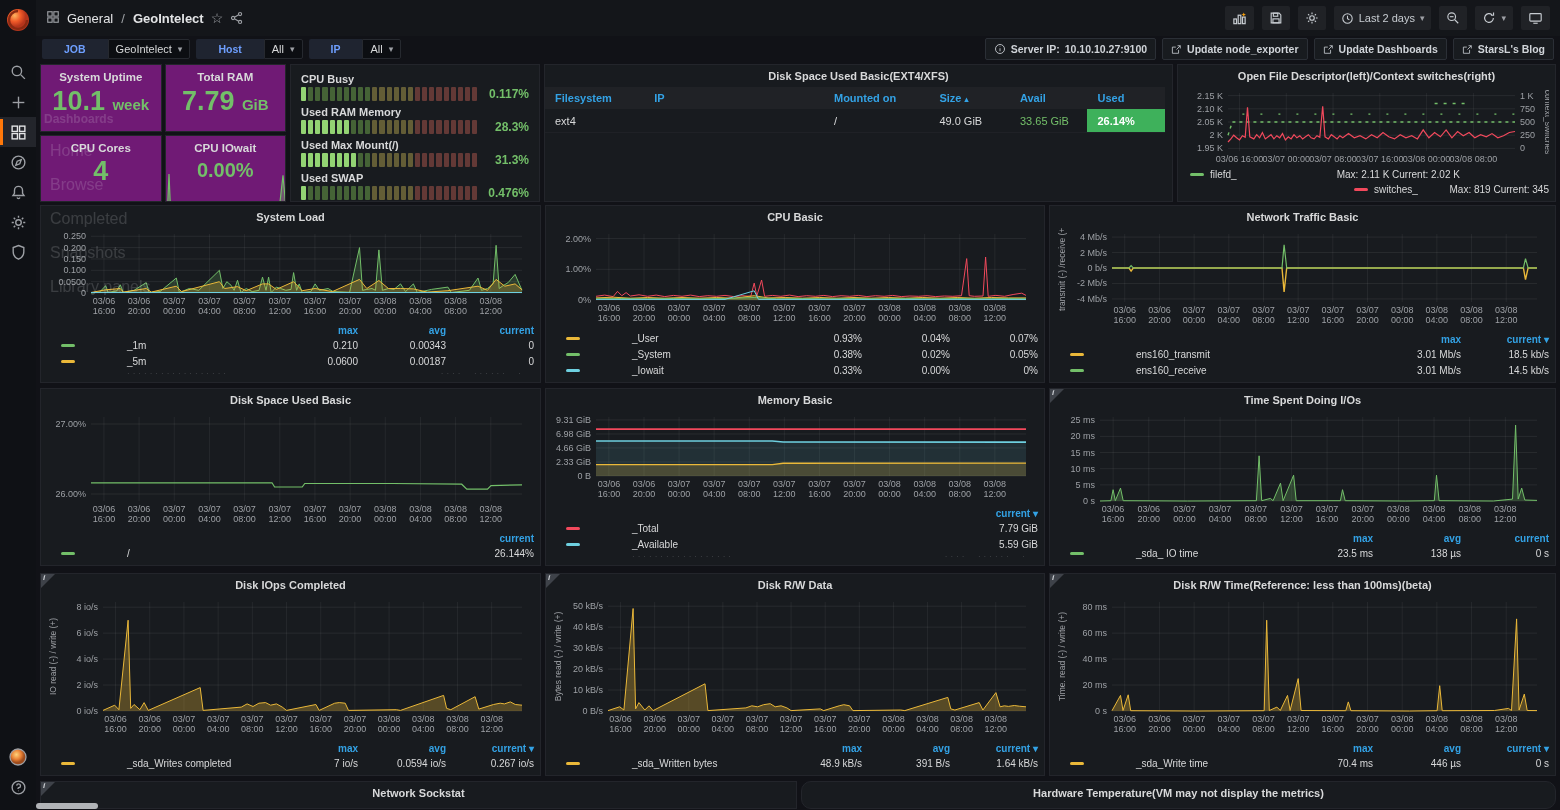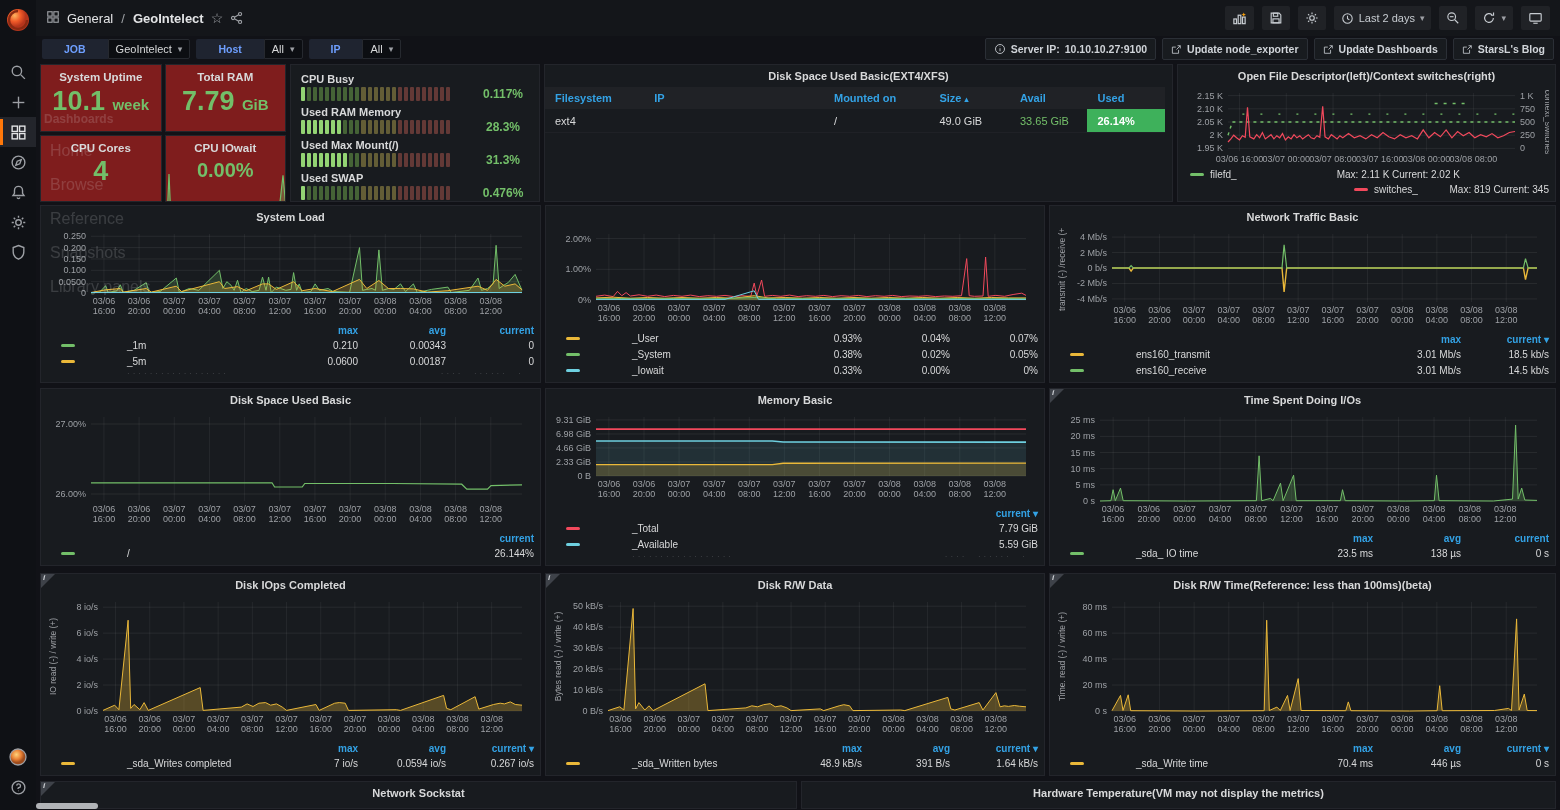--- a/index.html
+++ b/index.html
@@ -68,35 +68,35 @@
   .lg-partial{height:9px;overflow:hidden;opacity:.3;display:flex;}
   .lg-partial .dots{margin-left:80px;letter-spacing:3px;font-size:8px;color:#9da0a5;}
   .lg-partial .dots2{margin-left:auto;letter-spacing:3px;font-size:8px;color:#9da0a5;margin-right:10px;}
   .ofd-line{display:flex;height:15px;align-items:center;font-size:10px;}
   .ofd-stats{margin-left:100px;color:#d8d9da;}
   .ofd-stats-r{margin-left:auto;color:#d8d9da;}
 
   
   .stats-grid{position:absolute;left:4px;top:2px;width:246px;height:138px;display:grid;
     grid-template-columns:1fr 1fr;grid-template-rows:1fr 1fr;gap:3px;}
-  .stat{background:#7f1d1d;border:1px solid #23252b;position:relative;overflow:hidden;}
+  .stat{background:#701a75;border:1px solid #23252b;position:relative;overflow:hidden;}
   .stat .s-title{text-align:center;font-size:11.5px;font-weight:600;color:#d8d9da;margin-top:6px;}
   .stat .s-value{position:absolute;left:0;right:0;top:50%;transform:translateY(-38%);text-align:center;
     color:#73bf69;font-weight:700;font-size:27px;}
   .stat .s-unit{font-size:15px;font-weight:700;}
   .stat.small .s-value{font-size:20px;}
   .spark{position:absolute;left:0;right:0;bottom:0;height:42%;}
 
   
   .g-item{margin:3px 10px 0 10px;}
   .g-label{font-size:11px;font-weight:600;color:#d8d9da;height:14px;line-height:14px;}
   .g-bar-row{display:flex;align-items:center;height:16px;}
   .g-bar{flex:1;display:flex;gap:2px;}
   .g-seg{flex:1;height:14px;border-radius:1px;}
-  .g-val{width:52px;text-align:center;color:#73bf69;font-size:12px;font-weight:600;padding-left:27px;}
+  .g-val{width:52px;text-align:right;color:#73bf69;font-size:12px;font-weight:600;}
 
   
   .tbl{position:absolute;left:0;right:7px;top:22px;}
   .tbl-head{display:flex;height:22px;align-items:center;background:#202226;font-size:11px;font-weight:700;color:#33a2e5;}
   .tbl-row{display:flex;height:23px;align-items:center;font-size:11px;color:#d8d9da;border-bottom:1px solid #1f2126;}
   .tc{padding:0 10px;box-sizing:border-box;white-space:nowrap;overflow:hidden;}
   .c1{width:16%;} .c2{width:29%;} .c3{width:17%;} .c4{width:13%;} .c5{width:12.5%;} .c6{width:12.5%;}
   .avail-green{color:#73bf69;}
   .used-badge{background:#3eb15b;color:#fff;font-weight:700;height:23px;display:flex;align-items:center;padding:0 10px;}
 
@@ -325,21 +325,21 @@
           </svg>
         <span>StarsL's Blog</span>
       </div>
     </div>
   </div>
 
   <div class="ghost">
     <div class="g-title">Dashboards</div>
     <div class="g-item">Home</div>
     <div class="g-item">Browse</div>
-    <div class="g-item">Reference</div>
+    <div class="g-item">Completed</div>
     <div class="g-item">Snapshots</div>
     <div class="g-item">Library panels</div>
   </div>
 
   <div class="dashboard">
 
     <div class="stats-grid">
       <div class="stat">
         <div class="s-title">System Uptime</div>
         <div class="s-value"><span>10.1</span> <span class="s-unit">week</span></div>
@@ -664,20 +664,21 @@
               </div>
             </div>
             <div class="lg-partial">
               <span class="dots">··················</span>
               <span class="dots2">····&nbsp;&nbsp;······&nbsp;&nbsp;·</span>
             </div>
           </div>
         </div>
     </div>
     <div class="panel" style="left:509px;top:143px;width:500px;height:178px;">
+      <div class="p-title">CPU Basic</div>
       <div class="chart-wrap">
           <div class="plot">
             <svg width="486" height="102" viewBox="0 0 486 102">
               <line x1="44" x2="474" y1="72" y2="72" stroke="rgba(255,255,255,0.07)" stroke-width="1"></line>
               <line x1="44" x2="474" y1="41.30232558139535" y2="41.30232558139535" stroke="rgba(255,255,255,0.07)" stroke-width="1"></line>
               <line x1="44" x2="474" y1="10.604651162790699" y2="10.604651162790699" stroke="rgba(255,255,255,0.07)" stroke-width="1"></line>
               <line x1="56.9" x2="56.9" y1="6" y2="72" stroke="rgba(255,255,255,0.06)" stroke-width="1"></line>
               <line x1="91.988" x2="91.988" y1="6" y2="72" stroke="rgba(255,255,255,0.06)" stroke-width="1"></line>
               <line x1="127.07600000000001" x2="127.07600000000001" y1="6" y2="72" stroke="rgba(255,255,255,0.06)" stroke-width="1"></line>
               <line x1="162.16400000000002" x2="162.16400000000002" y1="6" y2="72" stroke="rgba(255,255,255,0.06)" stroke-width="1"></line>
@@ -1307,19 +1308,19 @@
           </div>
         </div>
     </div>
 
     <div class="panel" style="left:4px;top:719px;width:757px;height:28px;">
       <div class="info-corner">
           <span>i</span>
         </div>
       <div class="p-title">Network Sockstat</div>
     </div>
-    <div class="panel" style="left:765px;top:719px;width:755px;height:28px;">
+    <div class="panel" style="left:765px;top:719px;width:755px;height:28px;border-radius:10px;">
       <div class="p-title">Hardware Temperature(VM may not display the metrics)</div>
     </div>
   </div>
 
   <div class="sliver"></div>
 </div>
 
 </body></html>

